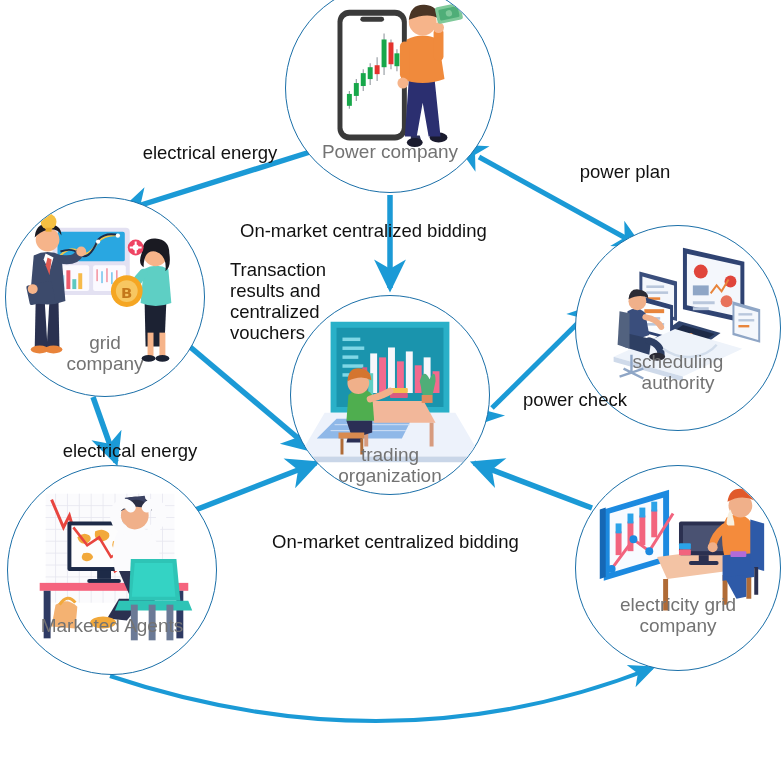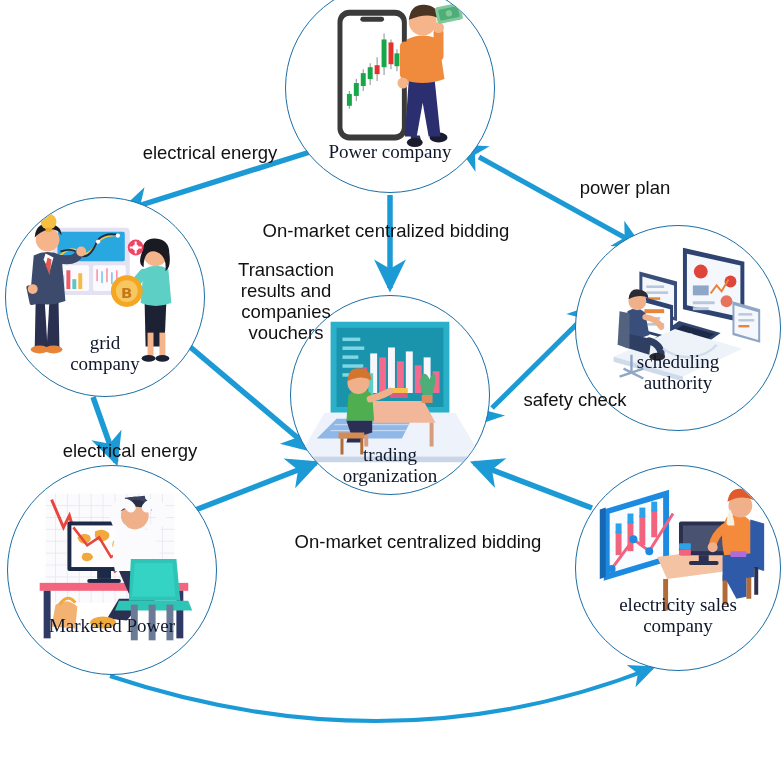--- a/index.html
+++ b/index.html
@@ -37,35 +37,35 @@
     position: absolute;
     left: 0; top: 0;
     width: 100%;
     height: 100%;
   }
   .node-label {
     position: absolute;
     left: 0;
     width: 100%;
     text-align: center;
-    color: #0f172a;
+    color: #737373;
     font-size: 19px;
     line-height: 21px;
-    font-family: Liberation Serif, serif;
+    font-family: Liberation Sans, sans-serif;
     white-space: pre-line;
     pointer-events: none;
   }
   .edge-label {
     position: absolute;
     color: #111111;
     font-size: 18.5px;
     line-height: 21px;
     font-family: "Liberation Sans", sans-serif;
     white-space: pre-line;
-    text-align: center;
+    text-align: left;
   }
   .edge-label.left { text-align: center; }
 </style>
 </head>
 <body>
 
 <div id="stage">
 
   <svg id="edges" viewBox="0 0 782 761">
     <defs>
@@ -410,21 +410,21 @@
       <path d="M124,94 l46,0 l4,42 l-52,0 z" fill="#2ec4b6"></path>
       <path d="M128,98 l38,0 l3,34 l-44,0 z" fill="#34d3c4"></path>
       <path d="M112,136 l70,0 l4,10 l-78,0 z" fill="#2ec4b6"></path>
       <rect x="124" y="140" width="7" height="36" fill="#6b7a96"></rect>
       <rect x="142" y="140" width="7" height="36" fill="#6b7a96"></rect>
       <rect x="160" y="140" width="7" height="36" fill="#6b7a96"></rect>
 
       <path d="M48,140 q12,-8 22,2 l-2,22 l-24,-2 z" fill="#f4b272"></path>
       <path d="M52,140 q8,-12 16,-2" fill="none" stroke="#f2a93b" stroke-width="3"></path>
     </svg>
-    <div class="node-label" style="top:149px;">Marketed Power</div>
+    <div class="node-label" style="top:149px;">Marketed Agents</div>
   </div>
 
   <div class="node" style="left:575px; top:465px; width:206px; height:206px;">
     <svg class="node-art" viewBox="0 0 206 206">
 
       <path d="M28,44 l66,-20 l0,72 l-66,20 z" fill="#1c8ae0"></path>
       <path d="M34,48 l54,-16 l0,60 l-54,16 z" fill="#f8fbff"></path>
       <g>
         <rect x="40" y="66" width="6" height="24" fill="#f2647e"></rect>
         <rect x="40" y="58" width="6" height="10" fill="#2ba3e8"></rect>
@@ -462,35 +462,35 @@
         <path d="M150,112 l22,-2 l0,22 l-10,2 z" fill="#2e5aa8"></path>
       </g>
 
       <path d="M176,54 l14,4 l0,48 l-14,-4 z" fill="#2e5aa8"></path>
       <path d="M180,102 l4,0 l0,28 l-4,0 z" fill="#2b3050"></path>
 
       <rect x="104" y="84" width="12" height="6" rx="1" fill="#f2647e"></rect>
       <rect x="104" y="78" width="12" height="6" rx="1" fill="#2ba3e8"></rect>
       <rect x="156" y="86" width="16" height="6" rx="1" fill="#b16bd8"></rect>
     </svg>
-    <div class="node-label" style="top:128px;">electricity sales
+    <div class="node-label" style="top:128px;">electricity grid
 company</div>
   </div>
 
   <div class="edge-label left" style="left:110px; top:142px; width:200px;">electrical energy</div>
 
-  <div class="edge-label left" style="left:545px; top:161px; width:160px;margin-top:16px;">power plan</div>
+  <div class="edge-label left" style="left:545px; top:161px; width:160px;">power plan</div>
 
   <div class="edge-label" style="left:240px; top:220px; width:292px;">On-market centralized bidding</div>
 
   <div class="edge-label" style="left:230px; top:259px; width:112px;">Transaction
 results and
-companies
+centralized
 vouchers</div>
 
-  <div class="edge-label left" style="left:510px; top:389px; width:130px;">safety check</div>
+  <div class="edge-label left" style="left:510px; top:389px; width:130px;">power check</div>
 
   <div class="edge-label left" style="left:40px; top:440px; width:180px;">electrical energy</div>
 
   <div class="edge-label" style="left:272px; top:531px; width:292px;">On-market centralized bidding</div>
 
 
 </div>
 
 </body></html>

